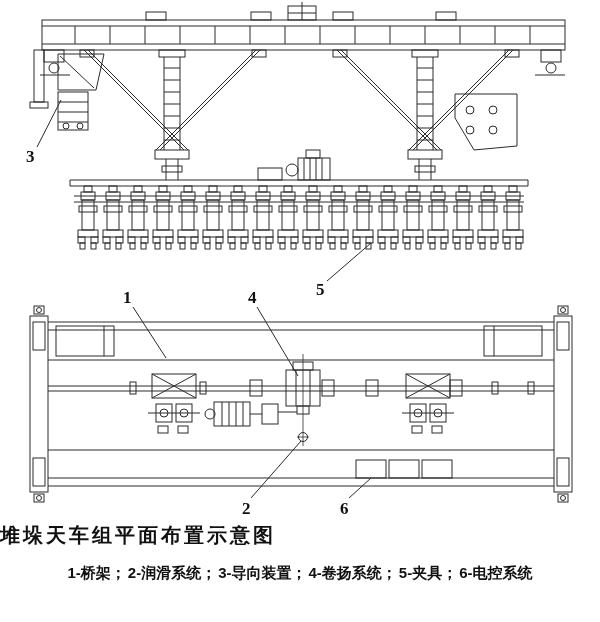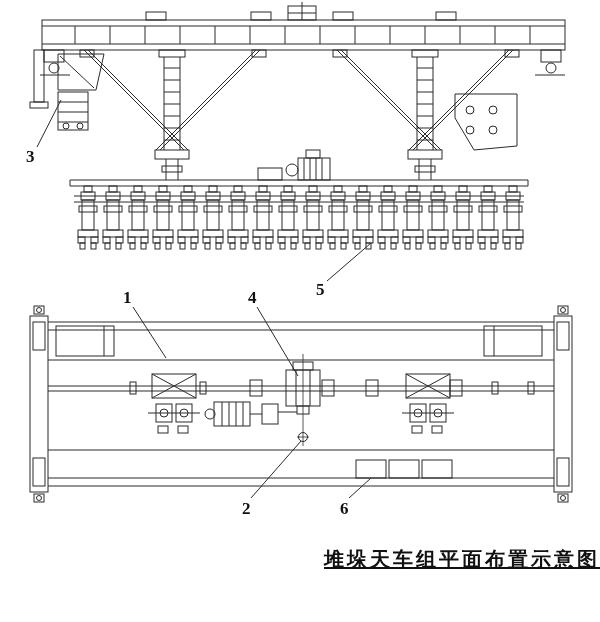--- a/index.html
+++ b/index.html
@@ -9,22 +9,22 @@
     color:#111;
   }
   .page { width:600px; height:622px; background:#fff; overflow:hidden; }
   svg { display:block; margin:0 auto; }
   svg * { stroke:#2b2b2b; stroke-width:1; fill:none; }
   svg .thin { stroke-width:0.8; }
   svg text { stroke:none; fill:#111;
     font-family:"Liberation Serif","DejaVu Serif",serif;
     font-size:17px; font-weight:bold; }
   .title {
-    text-align:right; font-size:20px; font-weight:bold;
-    letter-spacing:3px; margin-top:24px;text-decoration:underline;
+    text-align:left; font-size:20px; font-weight:bold;
+    letter-spacing:3px; margin-top:0;
   }
   .legend {
     text-align:center; font-size:15px; font-weight:bold;
     margin-top:15px; white-space:nowrap;
   }
   .legend span { margin:0 1px; }
 </style>
 </head>
 <body>
 
@@ -279,14 +279,17 @@
       <text x="248" y="303">4</text>
       <line x1="251" y1="498" x2="301" y2="441"></line>
       <text x="242" y="514">2</text>
       <line x1="349" y1="498" x2="371" y2="478"></line>
       <text x="340" y="514">6</text>
     </g>
   </svg>
 
   <div class="title">堆垛天车组平面布置示意图</div>
 
+  <div class="legend">
+    <span>1-桥架；</span><span>2-润滑系统；</span><span>3-导向装置；</span><span>4-卷扬系统；</span><span>5-夹具；</span><span>6-电控系统</span>
+  </div>
 
 </div>
 
 </body></html>

